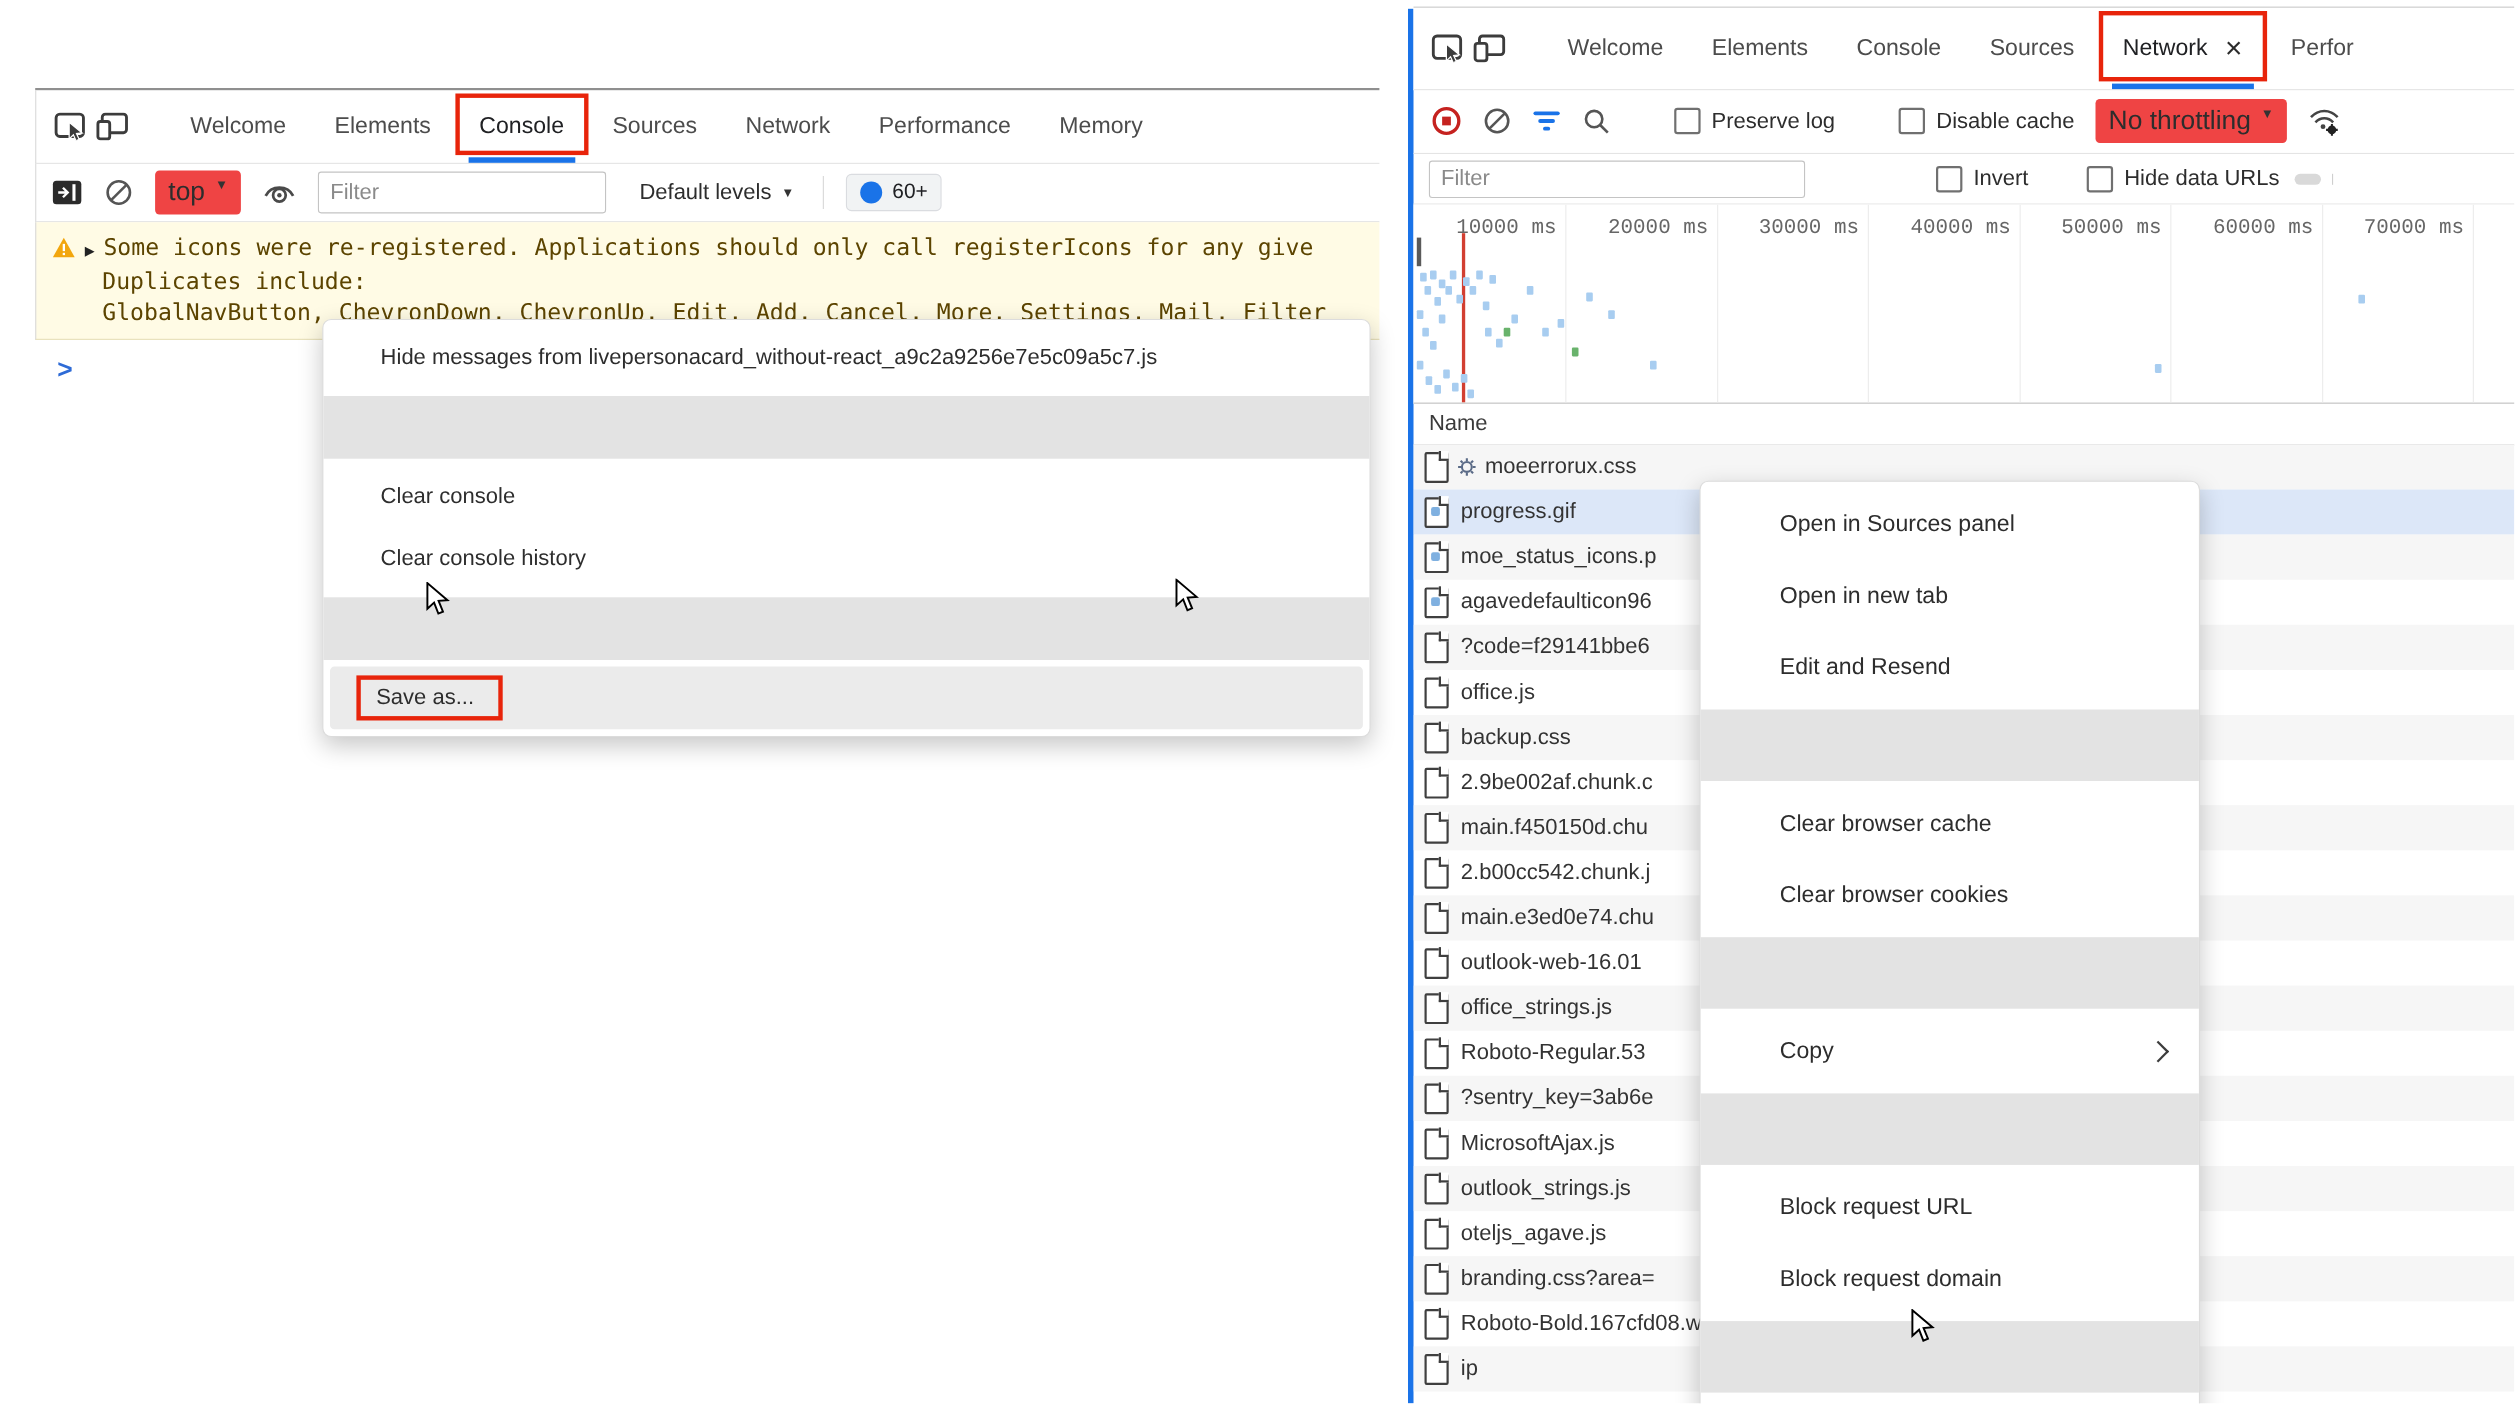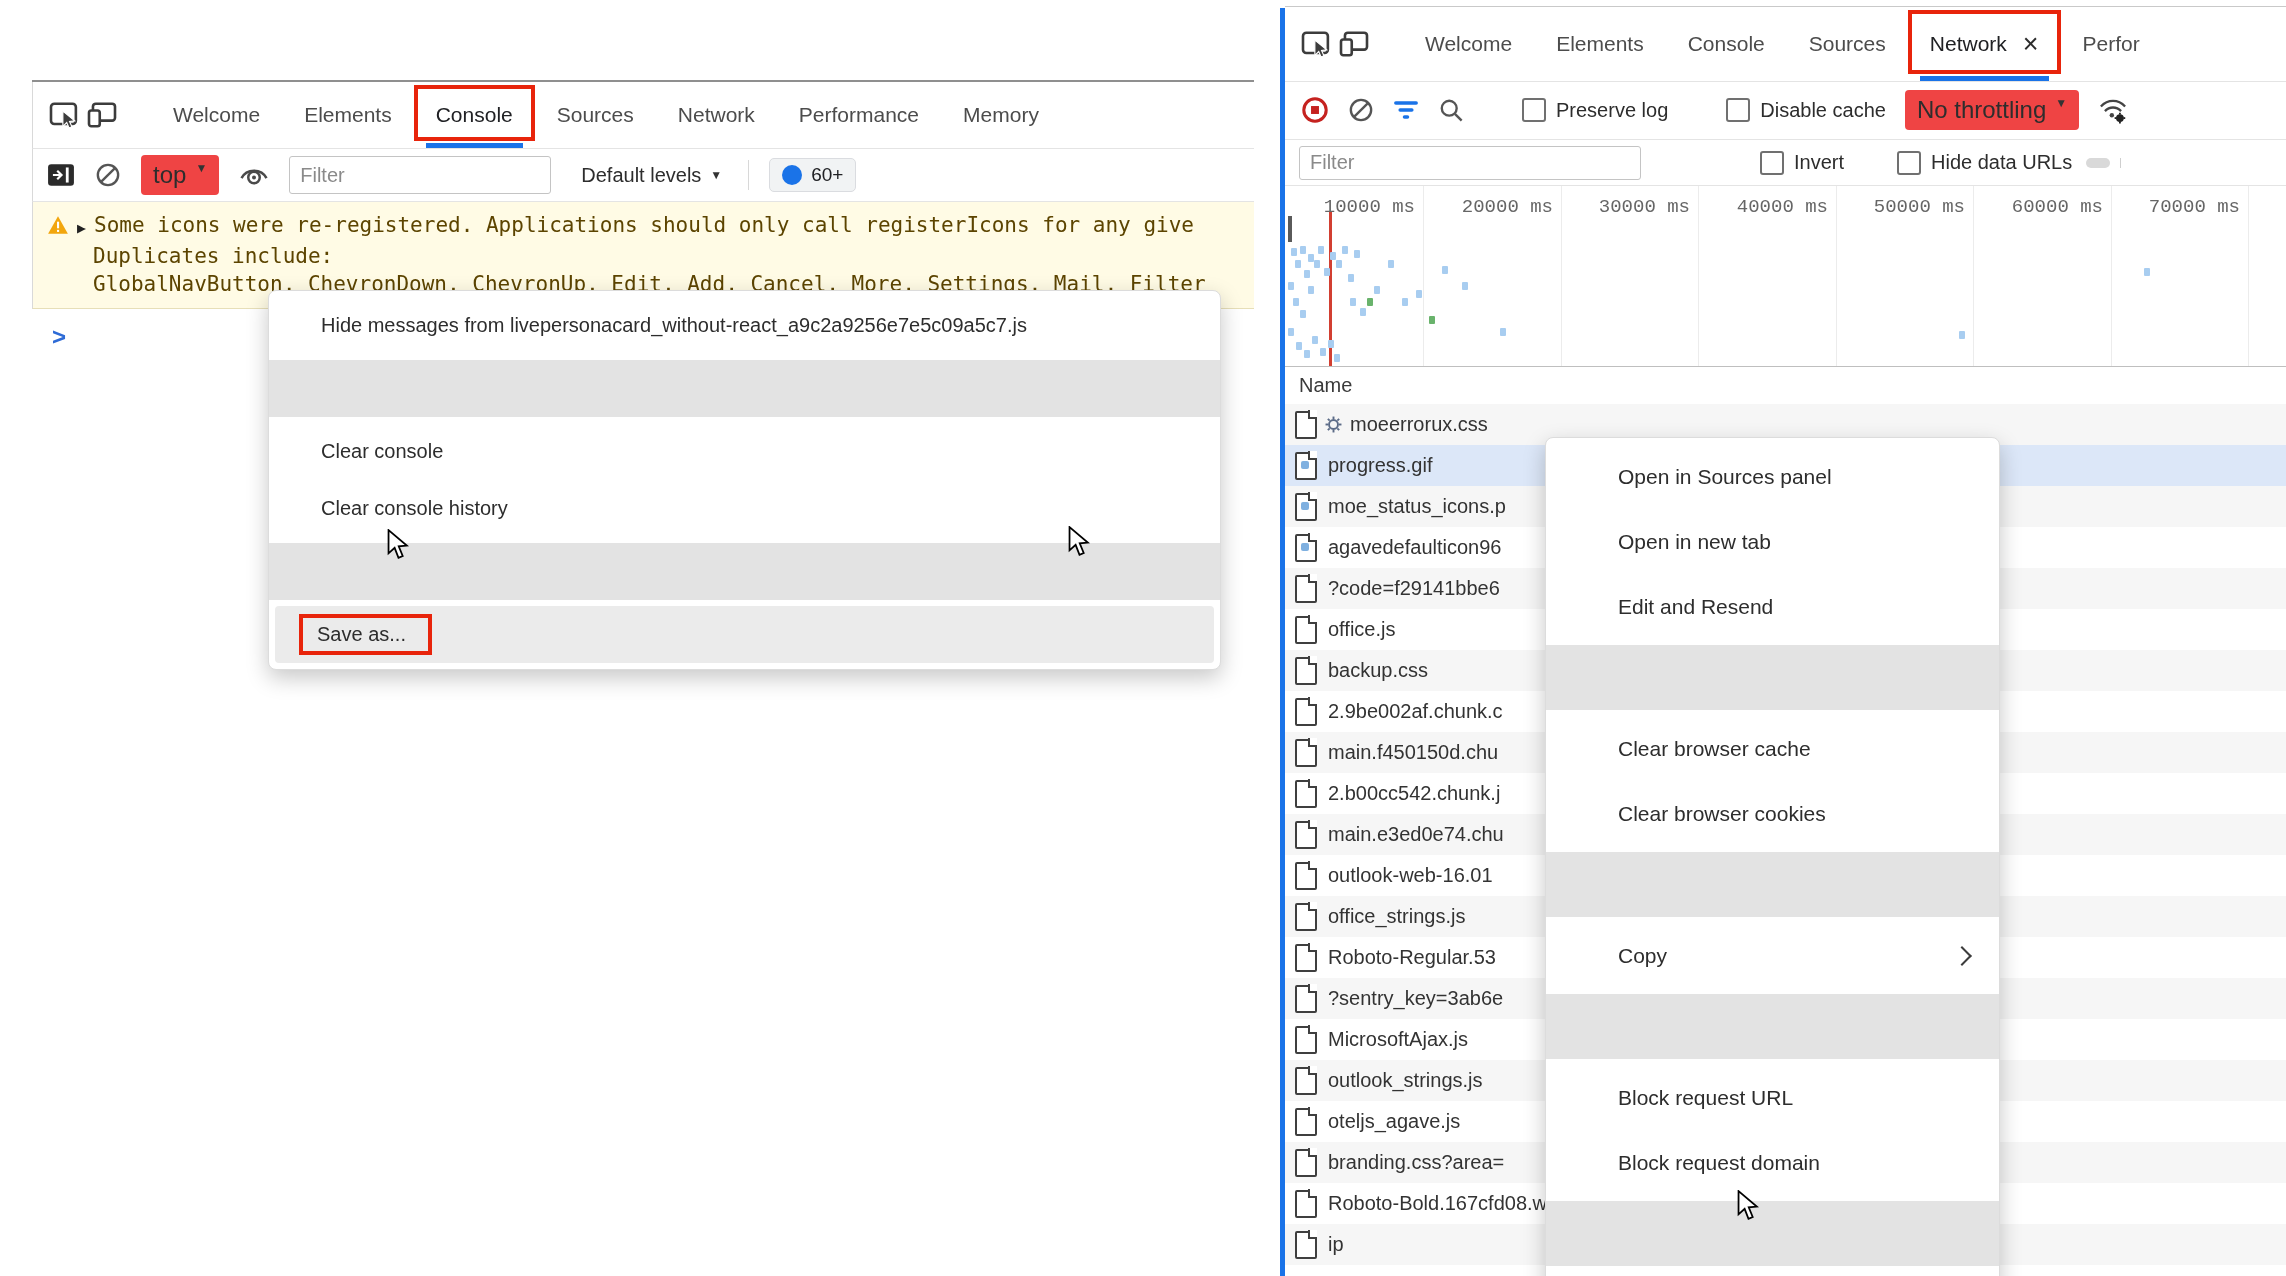--- a/index.html
+++ b/index.html
@@ -30,21 +30,21 @@
   .ctx-menu{position:absolute;background:#fff;border:1px solid #dcdcdc;border-radius:8px;
        box-shadow:0 8px 22px rgba(0,0,0,.22);padding:6px 0;z-index:10;}
   .menu-item{display:flex;align-items:center;font-size:21px;color:#2d2d2d;white-space:nowrap;}
   .menu-item.separator{height:1px;min-height:1px;background:#e3e3e3;margin:6px 0;padding:0 !important;}
   .menu-item .submenu-arrow{display:none;margin-left:auto;margin-right:30px;width:12px;height:12px;
        border-right:2.6px solid #3c3c3c;border-top:2.6px solid #3c3c3c;transform:rotate(45deg);}
   .menu-item.submenu .submenu-arrow{display:block;}
   .menu-item.highlighted{background:#ebebeb;border-radius:4px;margin:0 6px;}
   .menu-item.redbox .menu-label{border:4px solid var(--highlight_red,#e8240b);padding:5px 22px;}
 
-  .left-menu{left:236px;top:208px;width:951px;}
+  .left-menu{left:261px;top:208px;width:951px;}
   .left-menu .menu-item{height:57px;padding-left:52px;font-size:20px;}
   .left-menu .menu-item.highlighted{padding-left:46px;}
   .left-menu .menu-item.redbox .menu-label{margin-left:-22px;padding-left:14px;}
 
   .right-menu{left:265px;top:437px;width:453px;}
   .right-menu .menu-item{height:65px;padding-left:72px;}
 
   
   .left-devtools{position:absolute;left:32px;top:80px;width:1222px;height:600px;
        border-top:2px solid #8f8f8f;background:#fff;}

